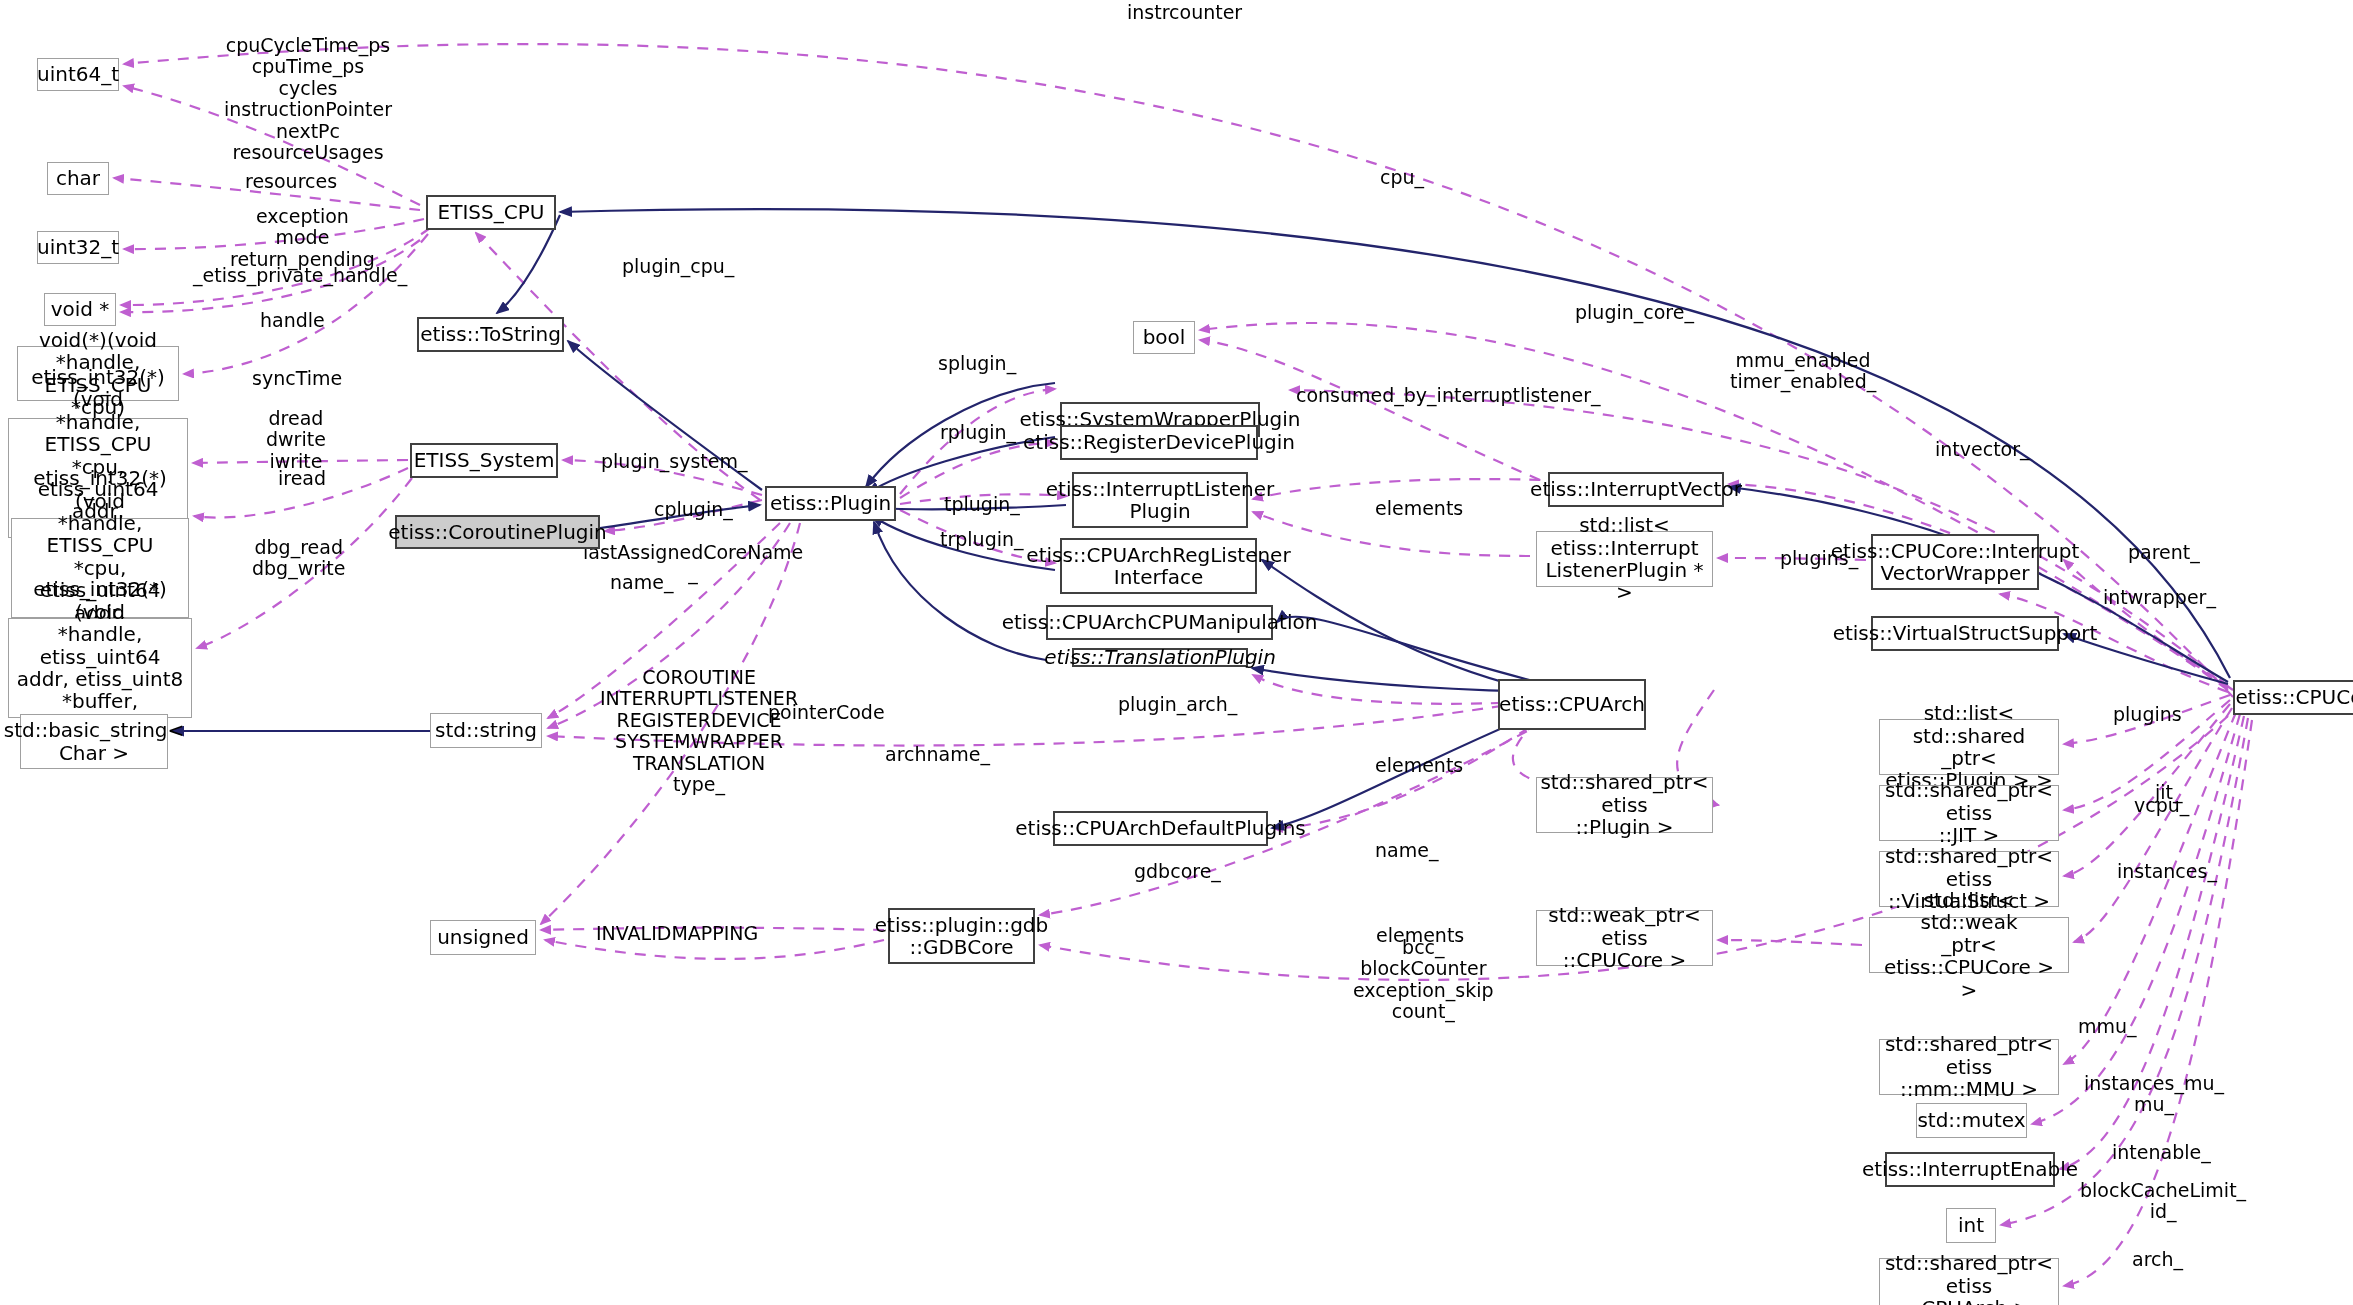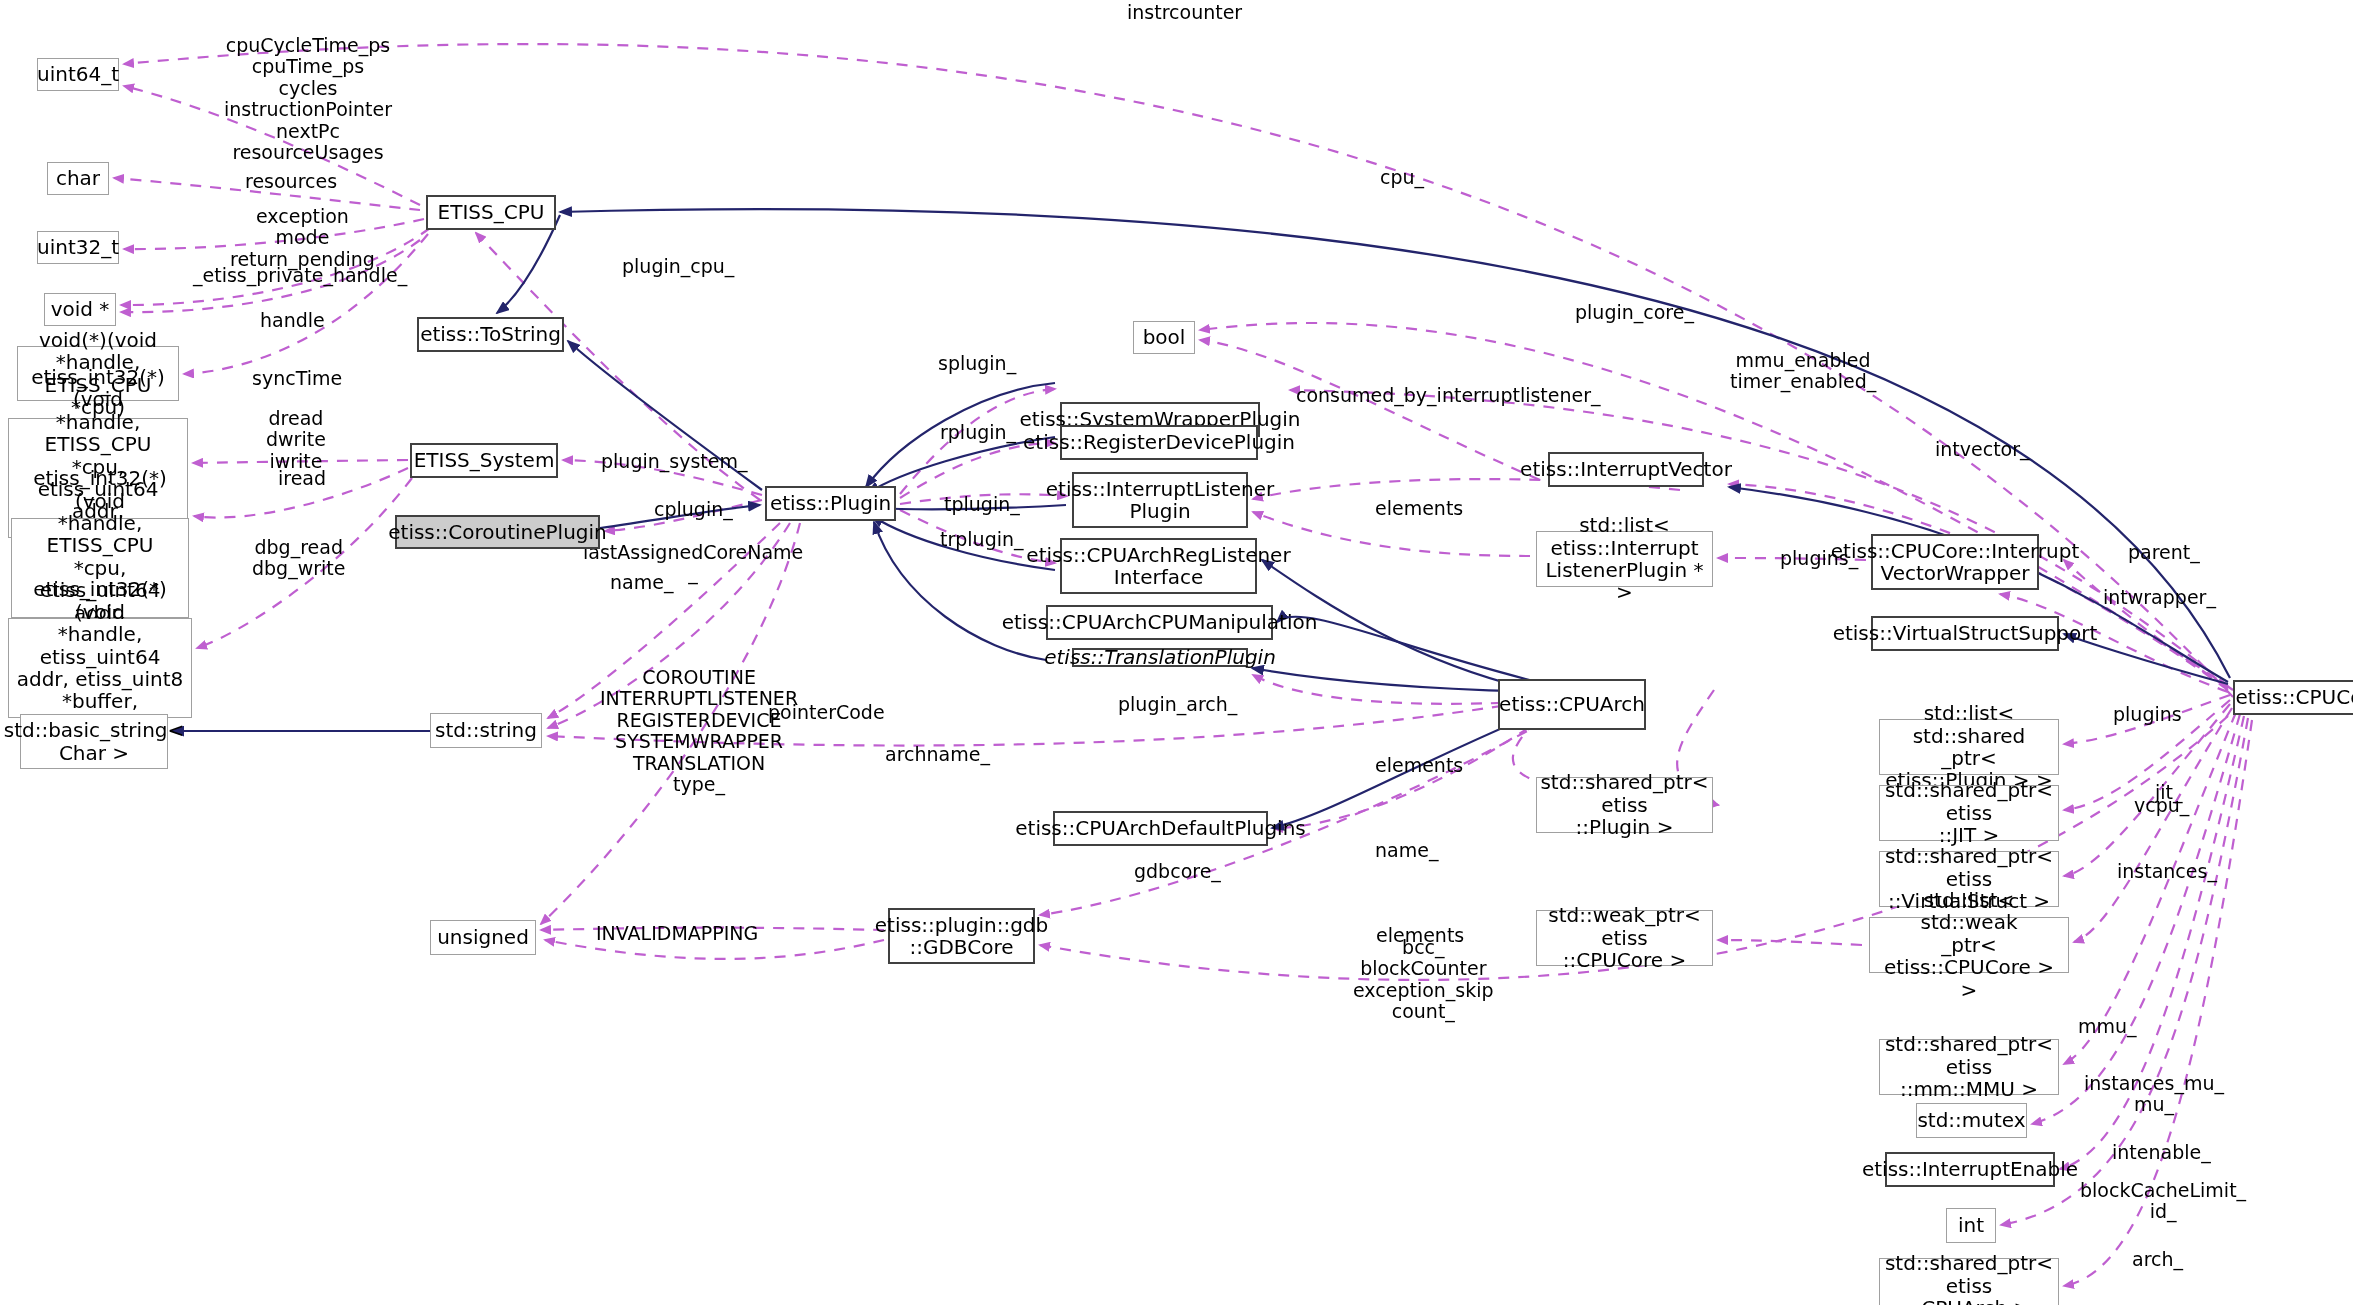--- a/index.html
+++ b/index.html
@@ -225,21 +225,21 @@
       <div class="node strong" style="left: 1072px; top: 472px; width: 176px; height: 56px;">etiss::InterruptListener
 Plugin</div>
       <div class="node strong" style="left: 1060px; top: 538px; width: 197px; height: 56px;">etiss::CPUArchRegListener
 Interface</div>
       <div class="node strong" style="left: 1046px; top: 605px; width: 227px; height: 35px;">etiss::CPUArchCPUManipulation</div>
       <div class="node strong" style="left: 1072px; top: 648px; width: 176px; height: 19px; font-style: italic;">etiss::TranslationPlugin</div>
       <div class="node strong" style="left: 1053px; top: 811px; width: 215px; height: 35px;">etiss::CPUArchDefaultPlugins</div>
       <div class="node strong" style="left: 888px; top: 908px; width: 147px; height: 56px;">etiss::plugin::gdb
 ::GDBCore</div>
       <div class="node strong" style="left: 1498px; top: 679px; width: 148px; height: 51px;">etiss::CPUArch</div>
-      <div class="node strong" style="left: 1548px; top: 452px; width: 156px; height: 35px;">etiss::InterruptVector</div>
+      <div class="node strong" style="left: 1548px; top: 472px; width: 176px; height: 35px;">etiss::InterruptVector</div>
       <div class="node" style="left: 1536px; top: 531px; width: 177px; height: 56px;">std::list&lt; etiss::Interrupt
 ListenerPlugin * &gt;</div>
       <div class="node" style="left: 1536px; top: 777px; width: 177px; height: 56px;">std::shared_ptr&lt; etiss
 ::Plugin &gt;</div>
       <div class="node" style="left: 1536px; top: 910px; width: 177px; height: 56px;">std::weak_ptr&lt; etiss
 ::CPUCore &gt;</div>
       <div class="node strong" style="left: 1871px; top: 534px; width: 168px; height: 56px;">etiss::CPUCore::Interrupt
 VectorWrapper</div>
       <div class="node strong" style="left: 1871px; top: 616px; width: 188px; height: 35px;">etiss::VirtualStructSupport</div>
       <div class="node" style="left: 1879px; top: 719px; width: 180px; height: 56px;">std::list&lt; std::shared

